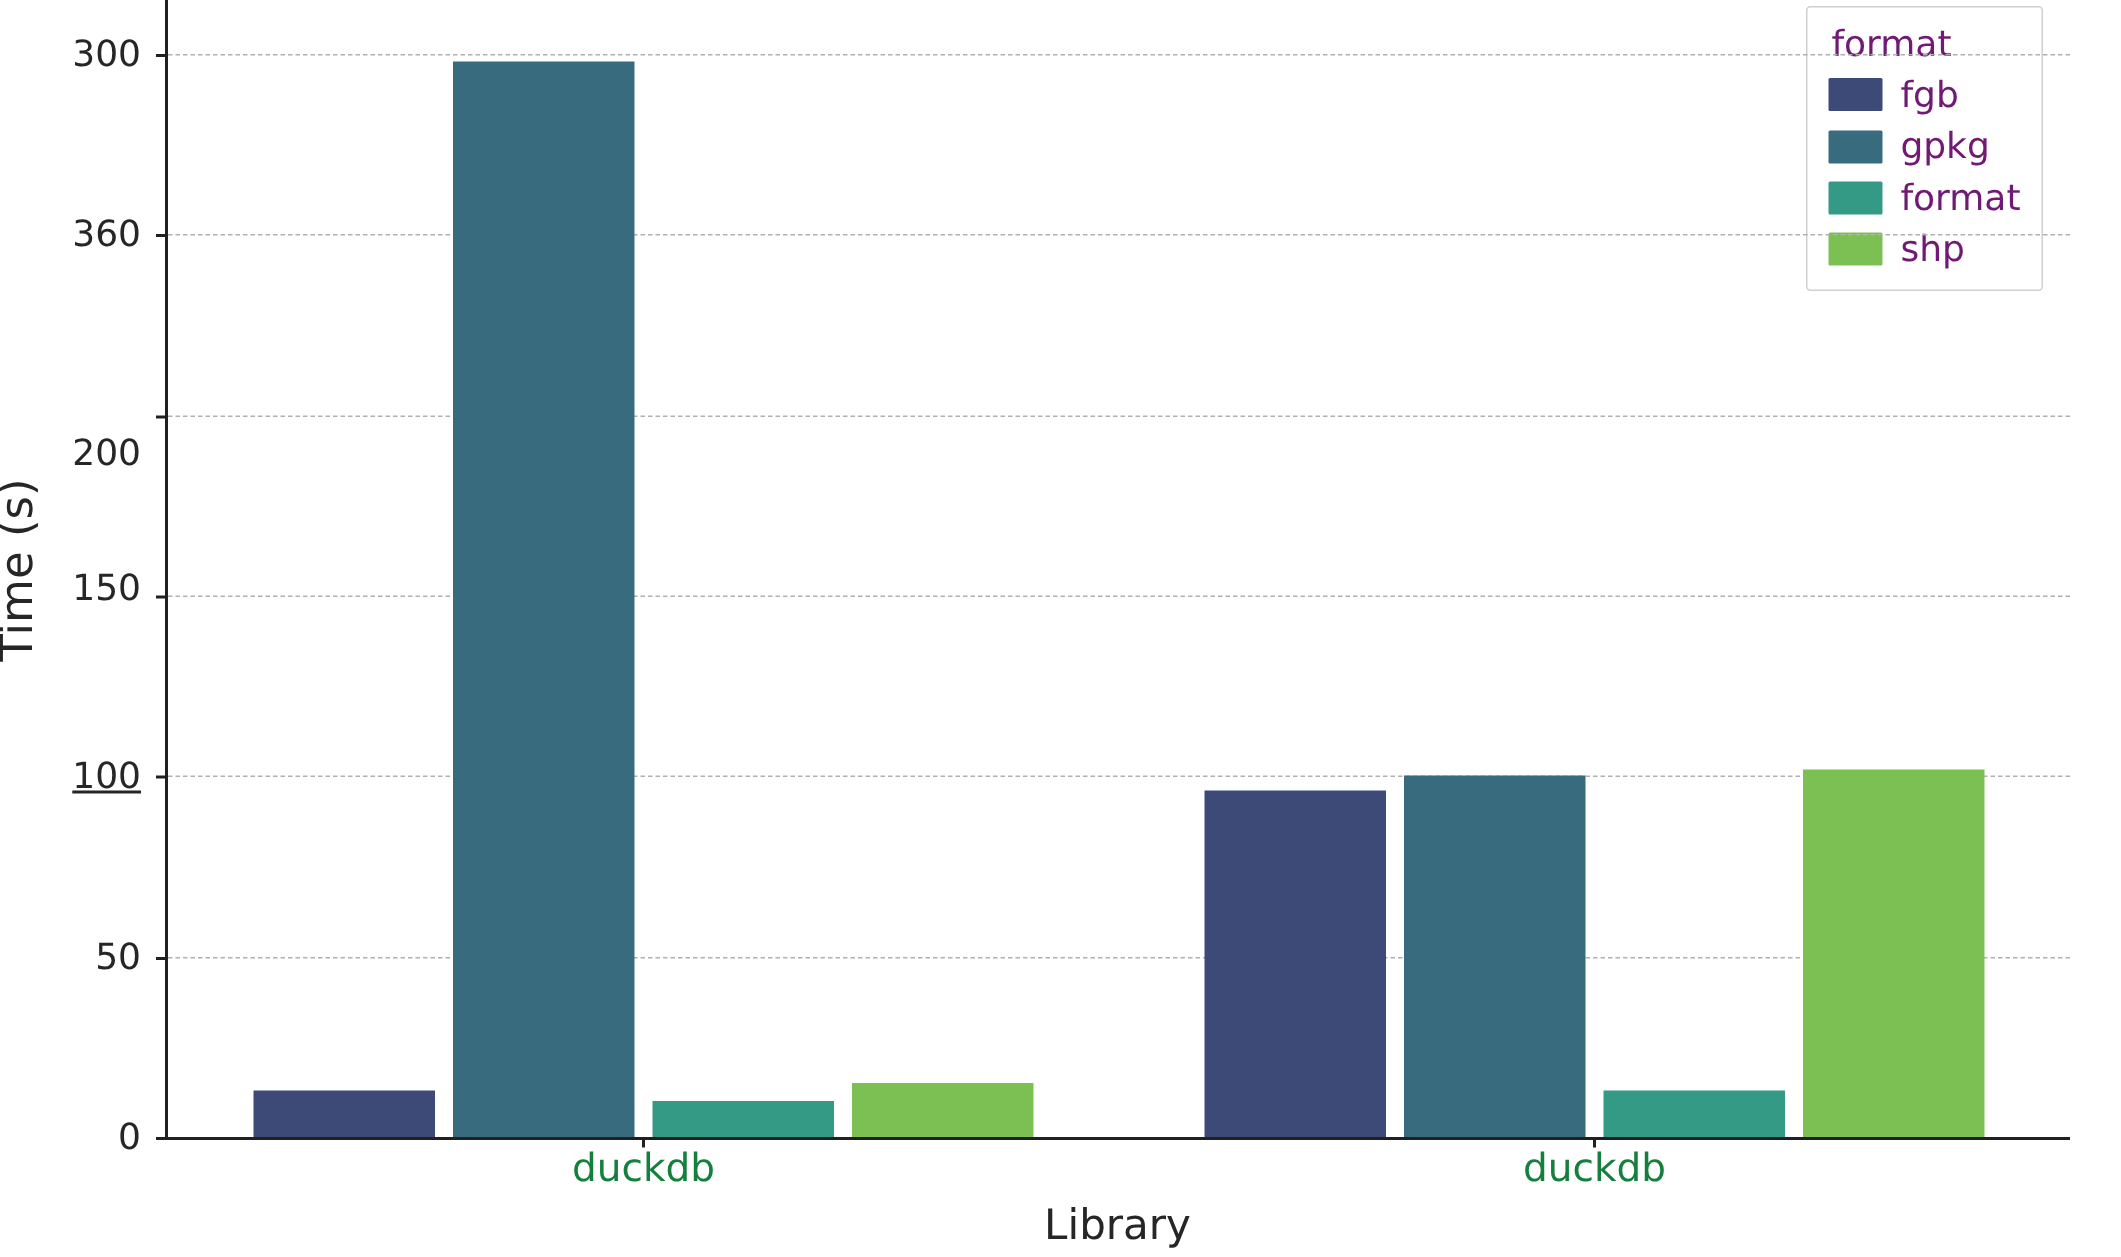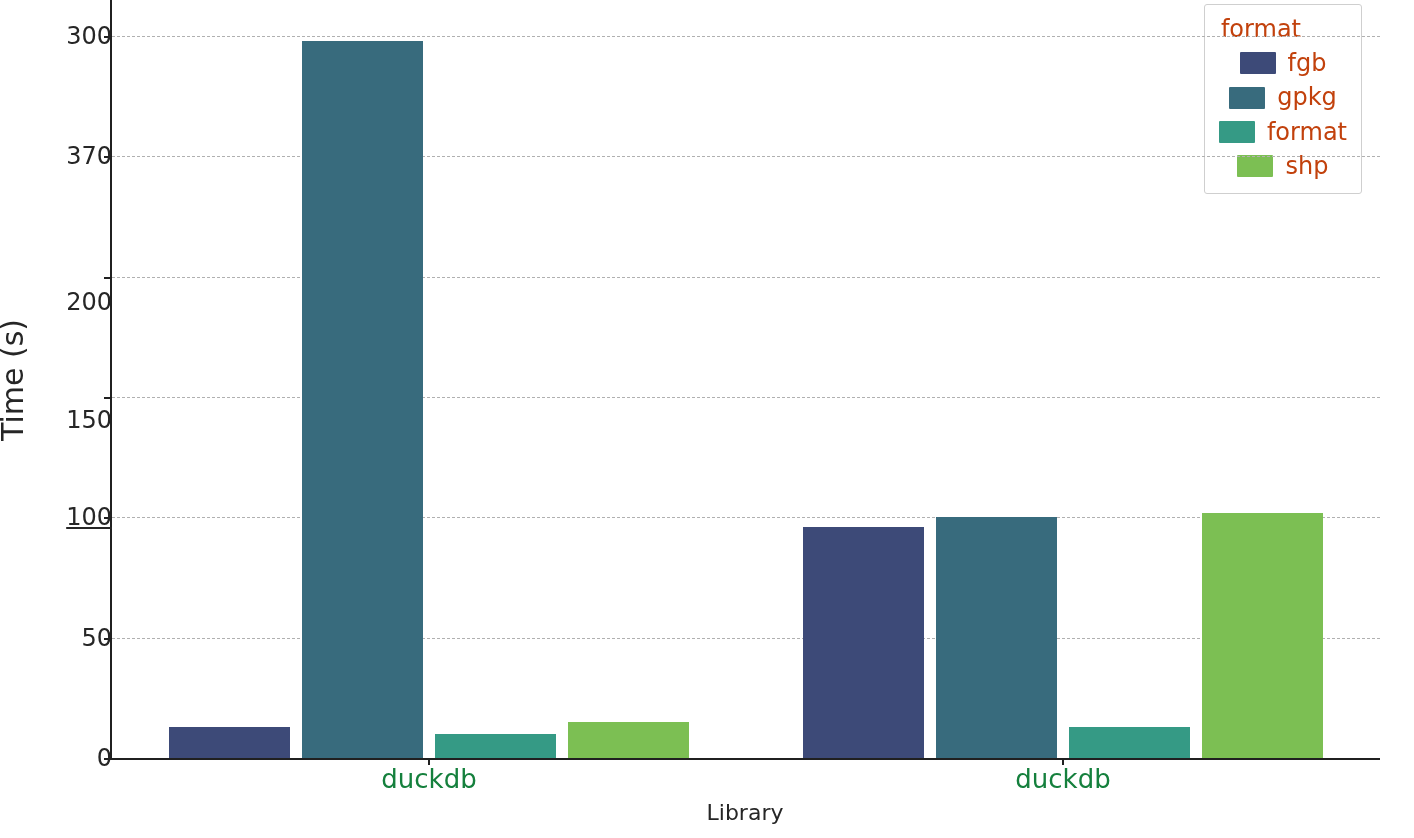--- a/index.html
+++ b/index.html
@@ -30,20 +30,21 @@
   .gridline {
     position: absolute;
     left: 0;
     width: 100%;
     border-top: 1.6px dashed #b0b0b0;
     height: 0;
   }
   .ytick {
     position: absolute;
     right: 100%;
+    padding-right: 18px;
     transform: translateY(-50%);
     font-size: 24px;
     color: #262626;
     white-space: nowrap;
   }
   .ytick-mark {
     position: absolute;
     right: 100%;
     width: 8px;
     border-top: 2px solid #202020;
@@ -58,21 +59,21 @@
     font-size: 30px;
     color: #262626;
     white-space: nowrap;
   }
   .xlabel {
     position: absolute;
     left: 110px;
     width: 1270px;
     top: 800px;
     text-align: center;
-    font-size: 22px;
+    font-size: 28px;
     color: #262626;
   }
   .xtick {
     position: absolute;
     top: 100%;
     transform: translateX(-50%);
     padding-top: 6px;
     font-size: 26px;
     color: #15803d;
     white-space: nowrap;
@@ -92,33 +93,32 @@
   
   .legend {
     position: absolute;
     right: 18px;
     top: 4px;
     background: #ffffff;
     border: 1.5px solid #cfcfcf;
     border-radius: 3px;
     padding: 10px 14px 10px 14px;
     font-size: 24px;
-    color: #c2410c;
+    color: #701a75;
   }
   .legend-title {
     margin-bottom: 4px;
     padding-left: 2px;
   }
   .legend-row {
     display: flex;
     align-items: center;
     gap: 12px;
     margin-top: 2px;
     line-height: 1.35;
-    justify-content: center;
   }
   .legend-swatch {
     width: 36px;
     height: 22px;
     border-radius: 1px;
     flex: 0 0 auto;
   }
 </style>
 </head>
 <body>
@@ -155,27 +155,27 @@
   <div class="ytick-mark" style="top: 758px;"></div>
       <div class="ytick" style="top: 758px;">0</div>
       <div class="gridline" style="top: 637.683px;"></div>
       <div class="ytick-mark" style="top: 637.683px;"></div>
       <div class="ytick" style="top: 637.683px; text-align: right;">50</div>
       <div class="gridline" style="top: 517.365px;"></div>
       <div class="ytick-mark" style="top: 517.365px;"></div>
       <div class="ytick" style="top: 517.365px; text-decoration: underline;">100</div>
       <div class="gridline" style="top: 397.048px;"></div>
       <div class="ytick-mark" style="top: 397.048px;"></div>
-      <div class="ytick" style="top: 420px;">150</div>
+      <div class="ytick" style="top: 392px;">150</div>
       <div class="gridline" style="top: 276.73px;"></div>
       <div class="ytick-mark" style="top: 276.73px;"></div>
       <div class="ytick" style="top: 276.73px; margin-top: 25px;">200</div>
       <div class="gridline" style="top: 156.413px;"></div>
       <div class="ytick-mark" style="top: 156.413px;"></div>
-      <div class="ytick" style="top: 156.413px;">370</div>
+      <div class="ytick" style="top: 156.413px;">360</div>
       <div class="gridline" style="top: 36.0952px;"></div>
       <div class="ytick-mark" style="top: 36.0952px;"></div>
       <div class="ytick" style="top: 36.0952px;">300</div>
       <div class="xtick-mark" style="left: 317px;"></div>
       <div class="xtick" style="left: 317px;">duckdb</div>
       <div class="xtick-mark" style="left: 951px;"></div>
       <div class="xtick" style="left: 951px;">duckdb</div>
       <div class="bar" style="left: 57.06px; width: 120.46px; height: 31.2825px; background: rgb(61, 74, 120);"></div>
       <div class="bar" style="left: 190.2px; width: 120.46px; height: 717.092px; background: rgb(56, 107, 125);"></div>
       <div class="bar" style="left: 323.34px; width: 120.46px; height: 24.0635px; background: rgb(53, 154, 133);"></div>

